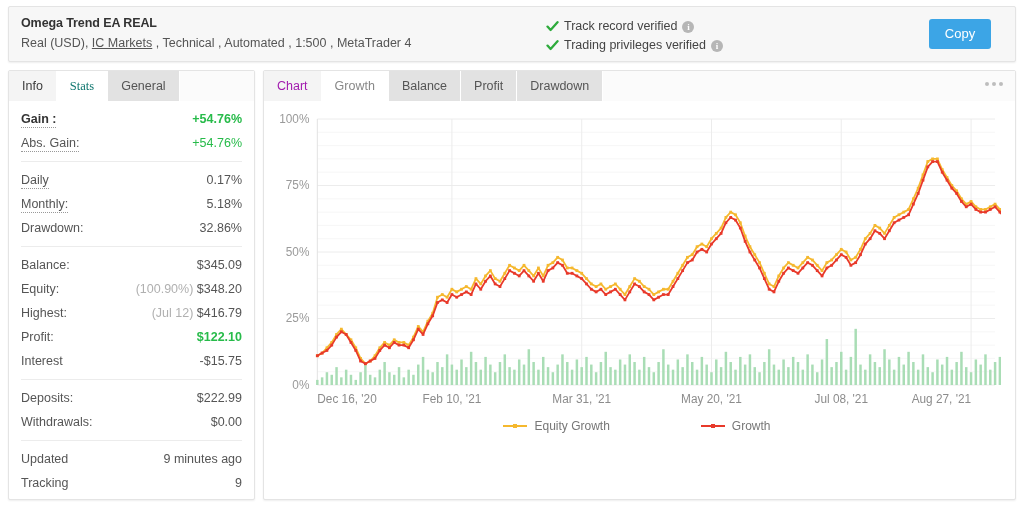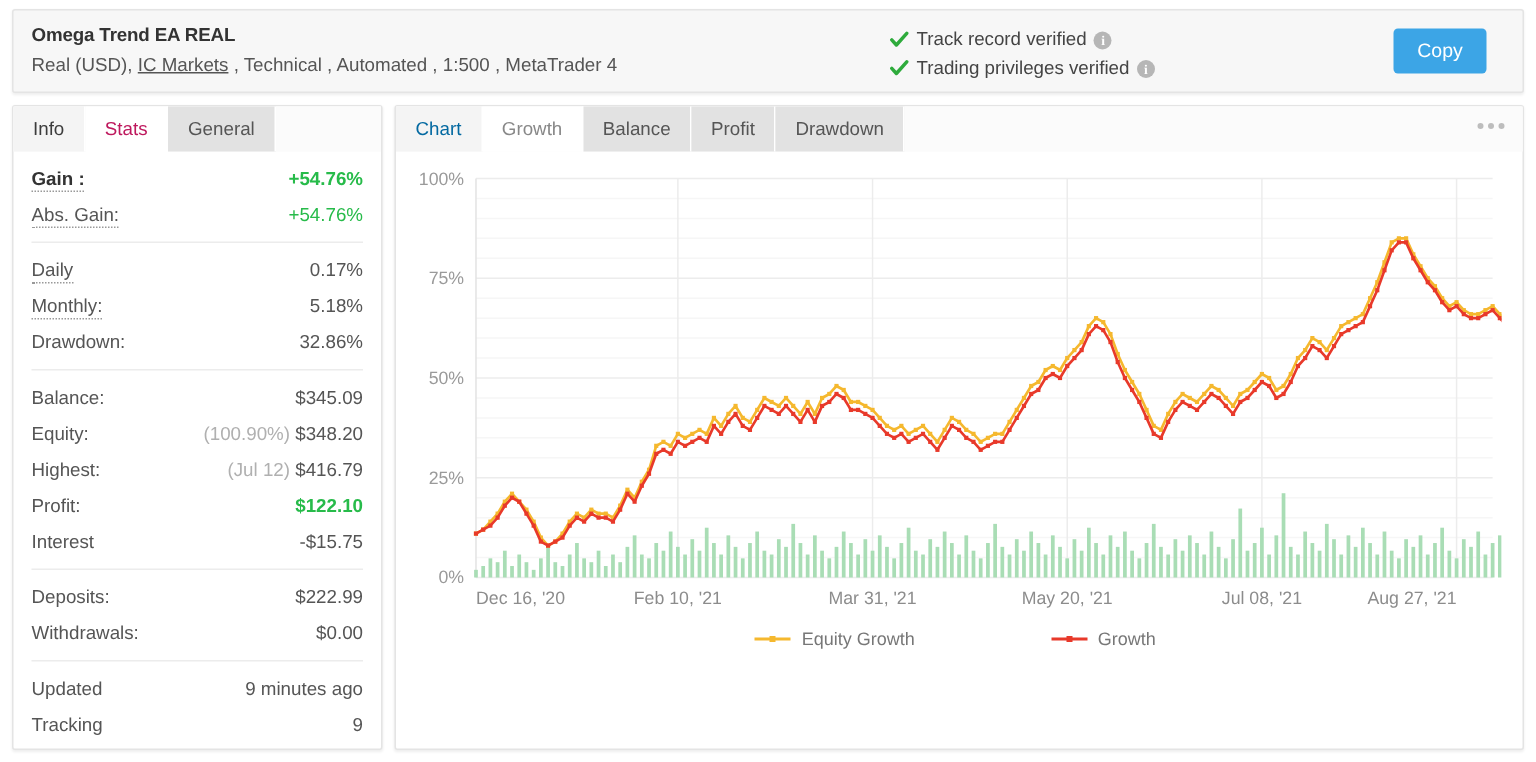--- a/index.html
+++ b/index.html
@@ -22,21 +22,21 @@
     box-shadow: 0 1px 2px rgba(0,0,0,.07);
     padding: 8px 12px;
   }
   .hdr-title {
     font-size: 12.5px; font-weight: bold; color: #333;
     letter-spacing: -.1px; line-height: 17px;
   }
   .hdr-sub { font-size: 12.5px; color: #555; line-height: 19px; margin-top: 2px; }
   .hdr-sub a { color: #555; }
   .verify {
-    position: absolute; left: 584px; top: 10px;
+    position: absolute; left: 537px; top: 10px;
     font-size: 12.5px; color: #444;
   }
   .vrow { display: flex; align-items: center; line-height: 19px; white-space: nowrap; }
   .chk {
     display: inline-block; width: 13px; height: 13px; position: relative; margin-right: 5px;
   }
   .chk svg { display:block; }
   .info-i {
     display: inline-block; width: 12px; height: 12px; border-radius: 50%;
     background: #b6b6b6; color: #fff; font-size: 9px; font-weight: bold;
@@ -61,21 +61,21 @@
     box-shadow: 0 1px 2px rgba(0,0,0,.07);
     display: flex; flex-direction: column;
   }
   .tabs { display: flex; height: 30px; background: #fbfbfb; }
   .tab {
     font-size: 12.5px; padding: 0 13px; line-height: 30px;
     color: #666; cursor: pointer; background: #f4f4f4;
     border-right: 1px solid #fff;
   }
   .tab.plain { background: #f4f4f4; color: #3c3c3c; }
-  .tab.active { background: #fff; color: #be185d; border-bottom: 1px solid #fff; }
+  .tab.active { background: #fff; color: #0f766e; border-bottom: 1px solid #fff; font-family: Liberation Serif, serif; }
   .tab.grey { background: #e2e2e2; color: #555; }
   .tabs .filler { flex: 1; background: #fbfbfb; }
 
   .stats { padding: 6px 12px 0 12px; flex: 1; }
   .srow {
     display: flex; justify-content: space-between; align-items: baseline;
     font-size: 12.5px; height: 24px; line-height: 24px; color: #555;
   }
   .srow .lbl { white-space: nowrap; }
   .srow .val { white-space: nowrap; color: #555; }
@@ -91,21 +91,21 @@
     flex: 1; background: #fff;
     border: 1px solid #e4e4e4; border-radius: 2px;
     box-shadow: 0 1px 2px rgba(0,0,0,.07);
     display: flex; flex-direction: column; position: relative;
   }
   .ctabs { display: flex; height: 30px; background: #fbfbfb; align-items: stretch; }
   .ctab {
     font-size: 12.5px; padding: 0 13px; line-height: 30px; cursor: pointer;
     color: #555; background: #f4f4f4; border-right: 1px solid #fff;
   }
-  .ctab.plain { background: #f4f4f4; color: #0369a1; }
+  .ctab.plain { background: #f4f4f4; color: #a21caf; }
   .ctab.active { background: #fff; color: #888; }
   .ctab.grey { background: #e2e2e2; color: #555; }
   .ctabs .filler { flex: 1; background: #fbfbfb; position: relative; }
   .kebab {
     position: absolute; right: 12px; top: 11px;
     display: flex; gap: 3px; cursor: pointer;
   }
   .kebab i { width: 4px; height: 4px; border-radius: 50%; background: #bdbdbd; display:block; }
 
   .chart-wrap { flex: 1; position: relative; padding: 12px 14px 4px 8px; }

